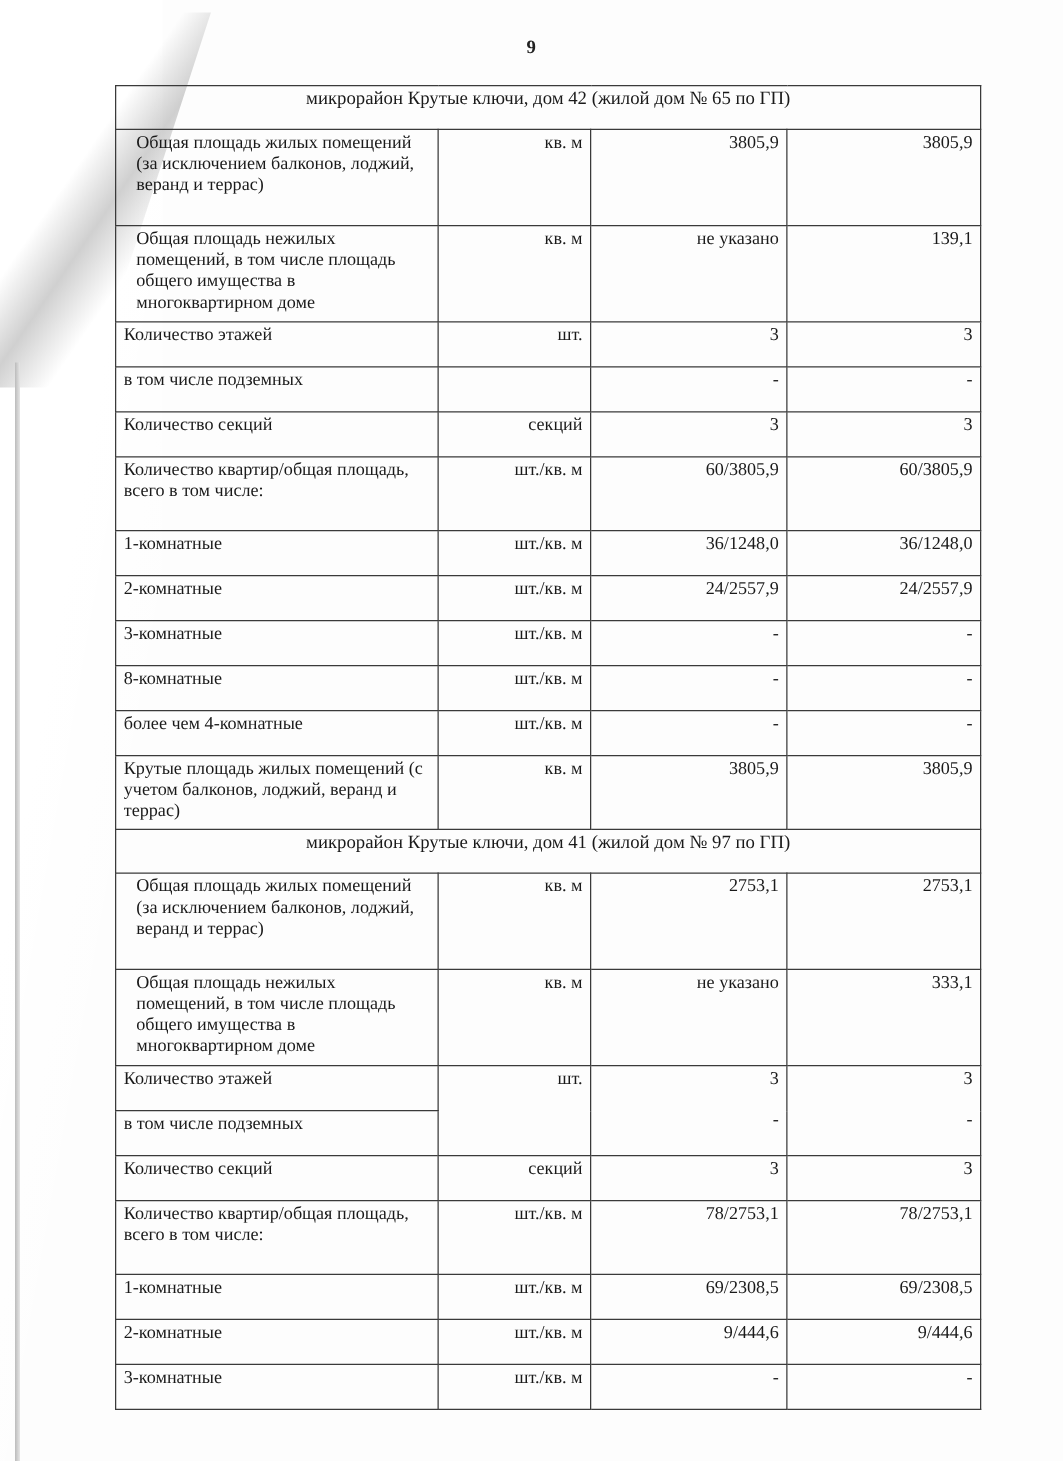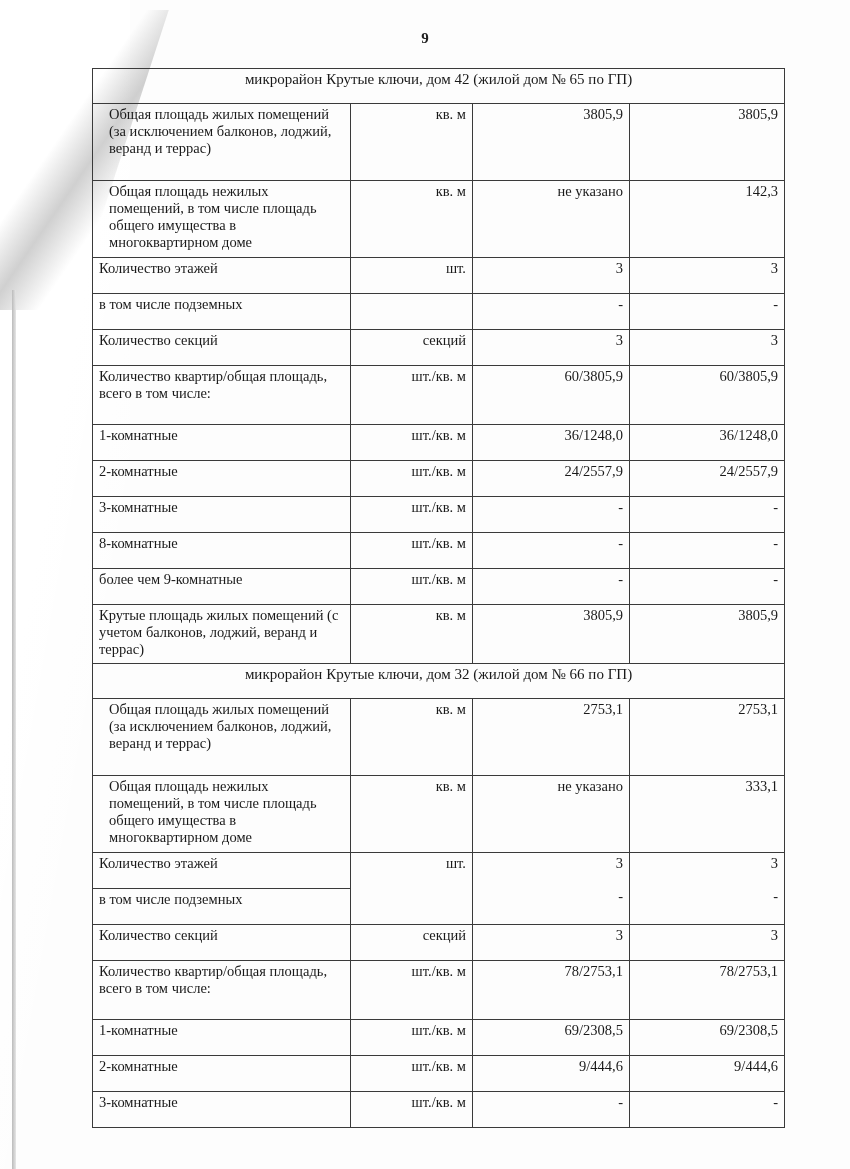--- a/index.html
+++ b/index.html
@@ -82,21 +82,21 @@
       <tr class="h4">
         <td>Общая площадь жилых помещений (за исключением балконов, лоджий, веранд и террас)</td>
         <td class="unit">кв. м</td>
         <td class="val">3805,9</td>
         <td class="val">3805,9</td>
       </tr>
       <tr class="h4">
         <td>Общая площадь нежилых помещений, в том числе площадь общего имущества в многоквартирном доме</td>
         <td class="unit">кв. м</td>
         <td class="val">не указано</td>
-        <td class="val">142,3</td>
+        <td class="val">139,1</td>
       </tr>
       <tr class="h1">
         <td>Количество этажей</td>
         <td class="unit">шт.</td>
         <td class="val">3</td>
         <td class="val">3</td>
       </tr>
       <tr class="h1">
         <td>в том числе подземных</td>
         <td class="unit"></td>
@@ -133,34 +133,34 @@
         <td class="val">-</td>
         <td class="val">-</td>
       </tr>
       <tr class="h1">
         <td>8-комнатные</td>
         <td class="unit">шт./кв. м</td>
         <td class="val">-</td>
         <td class="val">-</td>
       </tr>
       <tr class="h1">
-        <td>более чем 9-комнатные</td>
+        <td>более чем 4-комнатные</td>
         <td class="unit">шт./кв. м</td>
         <td class="val">-</td>
         <td class="val">-</td>
       </tr>
       <tr class="h3">
         <td>Крутые площадь жилых помещений (с учетом балконов, лоджий, веранд и террас)</td>
         <td class="unit">кв. м</td>
         <td class="val">3805,9</td>
         <td class="val">3805,9</td>
       </tr>
 
       <tr>
-        <td class="section" colspan="4">микрорайон Крутые ключи, дом 32 (жилой дом № 66 по ГП)</td>
+        <td class="section" colspan="4">микрорайон Крутые ключи, дом 41 (жилой дом № 97 по ГП)</td>
       </tr>
       <tr class="h4">
         <td>Общая площадь жилых помещений (за исключением балконов, лоджий, веранд и террас)</td>
         <td class="unit">кв. м</td>
         <td class="val">2753,1</td>
         <td class="val">2753,1</td>
       </tr>
       <tr class="h4">
         <td>Общая площадь нежилых помещений, в том числе площадь общего имущества в многоквартирном доме</td>
         <td class="unit">кв. м</td>

